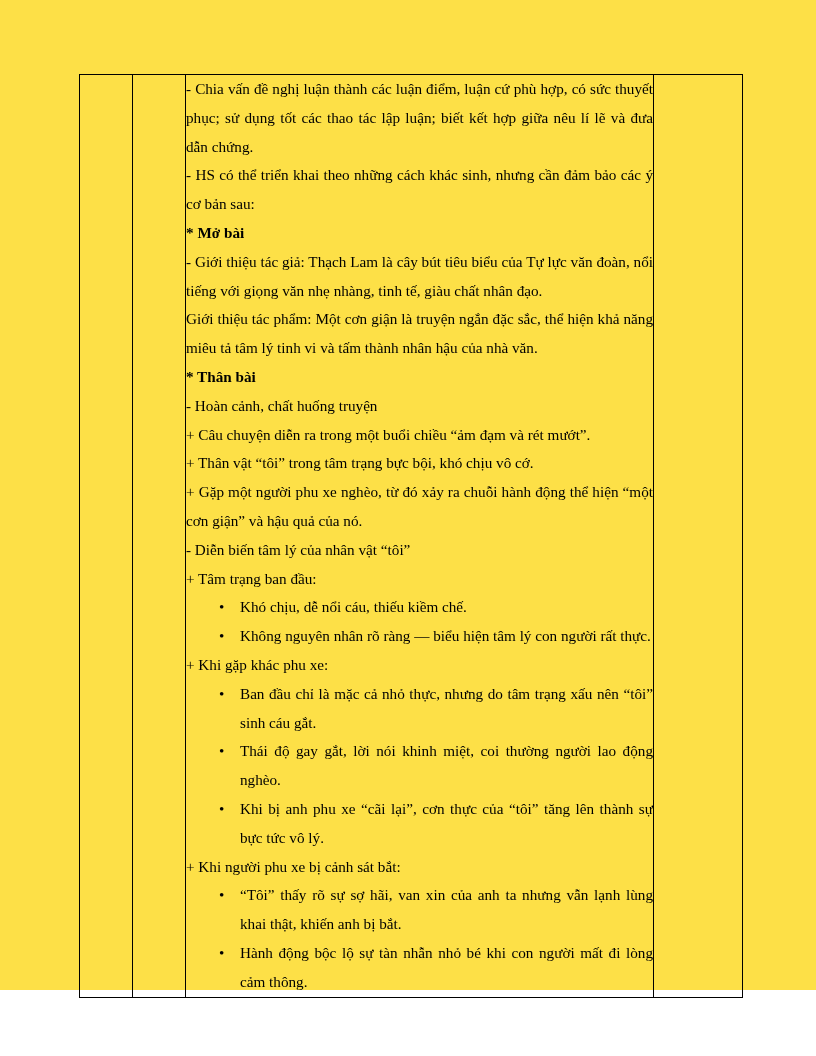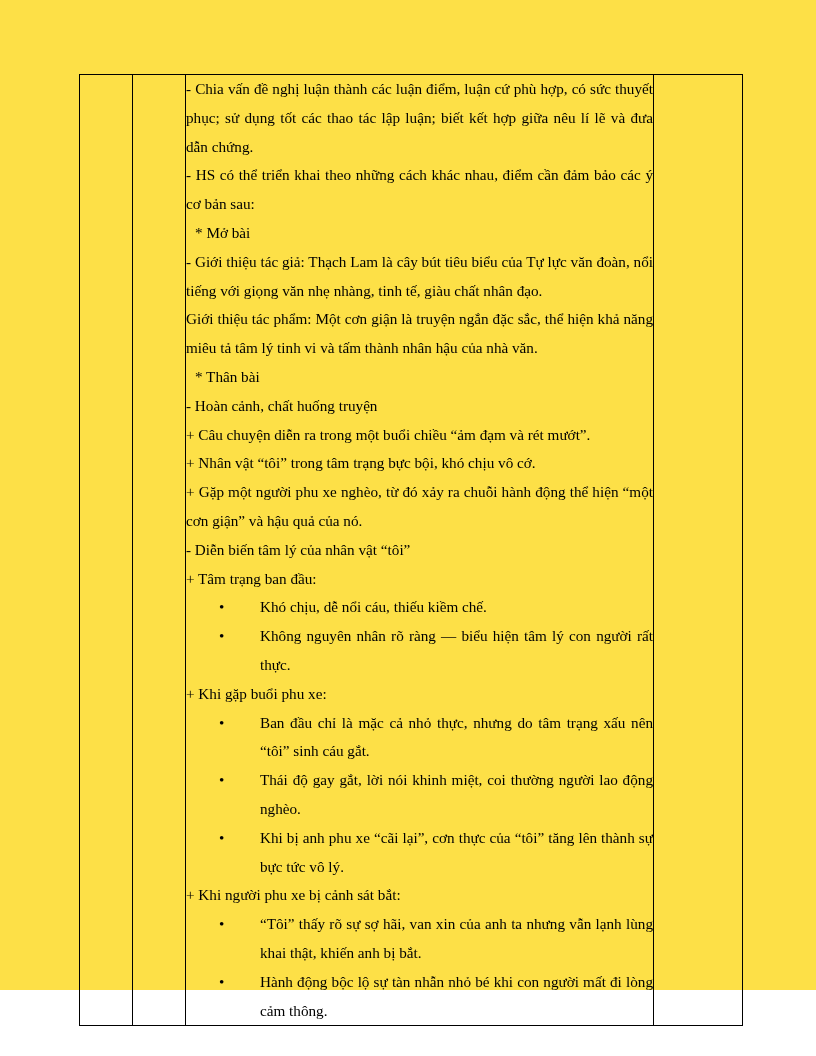--- a/index.html
+++ b/index.html
@@ -56,22 +56,21 @@
     text-align: justify;
     text-justify: inter-word;
   }
 
   .para {
     margin: 0;
     text-align: justify;
   }
 
   .para.bold {
-    font-weight: normal;
-    margin-left: 9px;
+    font-weight: bold;
   }
 
   .bullet-list {
     margin: 0;
     padding: 0;
     list-style: none;
   }
 
   .bullet-item {
     position: relative;
@@ -83,58 +82,57 @@
   .bullet-marker {
     position: absolute;
     left: 33px;
     top: 0;
     font-size: 15.2px;
     line-height: 28.8px;
   }
 
   .bullet-text {
     display: block;
-    margin-left: 20px;
   }
 </style>
 </head>
 <body>
 
 <div class="page">
 
   <table class="answer-table">
     <tbody>
       <tr>
         <td class="col-blank-a"></td>
         <td class="col-blank-b"></td>
         <td class="col-content content-cell">
           <div class="content-body" id="content-body">
               <p class="para">- Chia vấn đề nghị luận thành các luận điểm, luận cứ phù hợp, có sức thuyết phục; sử dụng tốt các thao tác lập luận; biết kết hợp giữa nêu lí lẽ và đưa dẫn chứng.</p>
-              <p class="para">- HS có thể triển khai theo những cách khác nhau, điểm cần đảm bảo các ý cơ bản sau:</p>
+              <p class="para">- HS có thể triển khai theo những cách khác sinh, nhưng cần đảm bảo các ý cơ bản sau:</p>
               <p class="para bold">* Mở bài</p>
               <p class="para">- Giới thiệu tác giả: Thạch Lam là cây bút tiêu biểu của Tự lực văn đoàn, nổi tiếng với giọng văn nhẹ nhàng, tinh tế, giàu chất nhân đạo.</p>
               <p class="para"> Giới thiệu tác phẩm: Một cơn giận là truyện ngắn đặc sắc, thể hiện khả năng miêu tả tâm lý tinh vi và tấm thành nhân hậu của nhà văn.</p>
               <p class="para bold">* Thân bài</p>
               <p class="para">- Hoàn cảnh, chất huống truyện</p>
               <p class="para">+ Câu chuyện diễn ra trong một buổi chiều “ảm đạm và rét mướt”.</p>
-              <p class="para">+ Nhân vật “tôi” trong tâm trạng bực bội, khó chịu vô cớ.</p>
+              <p class="para">+ Thân vật “tôi” trong tâm trạng bực bội, khó chịu vô cớ.</p>
               <p class="para">+ Gặp một người phu xe nghèo, từ đó xảy ra chuỗi hành động thể hiện “một cơn giận” và hậu quả của nó.</p>
               <p class="para">- Diễn biến tâm lý của nhân vật “tôi”</p>
               <p class="para">+ Tâm trạng ban đầu:</p>
               <ul class="bullet-list">
                 <li class="bullet-item">
                   <span class="bullet-marker">•</span>
                   <span class="bullet-text">Khó chịu, dễ nổi cáu, thiếu kiềm chế.</span>
                 </li>
                 <li class="bullet-item">
                   <span class="bullet-marker">•</span>
                   <span class="bullet-text">Không nguyên nhân rõ ràng — biểu hiện tâm lý con người rất thực.</span>
                 </li>
               </ul>
-              <p class="para">+ Khi gặp buổi phu xe:</p>
+              <p class="para">+ Khi gặp khác phu xe:</p>
               <ul class="bullet-list">
                 <li class="bullet-item">
                   <span class="bullet-marker">•</span>
                   <span class="bullet-text">Ban đầu chỉ là mặc cả nhỏ thực, nhưng do tâm trạng xấu nên “tôi” sinh cáu gắt.</span>
                 </li>
                 <li class="bullet-item">
                   <span class="bullet-marker">•</span>
                   <span class="bullet-text">Thái độ gay gắt, lời nói khinh miệt, coi thường người lao động nghèo.</span>
                 </li>
                 <li class="bullet-item">

